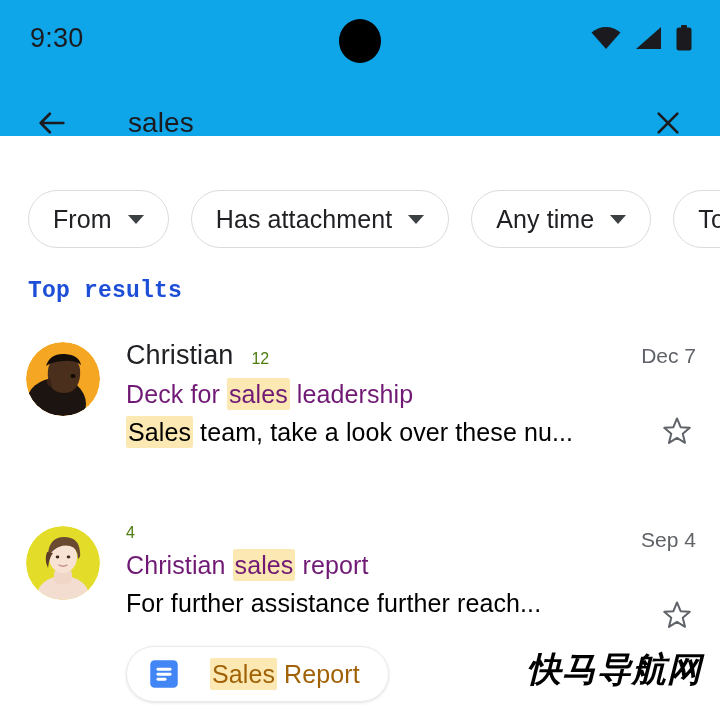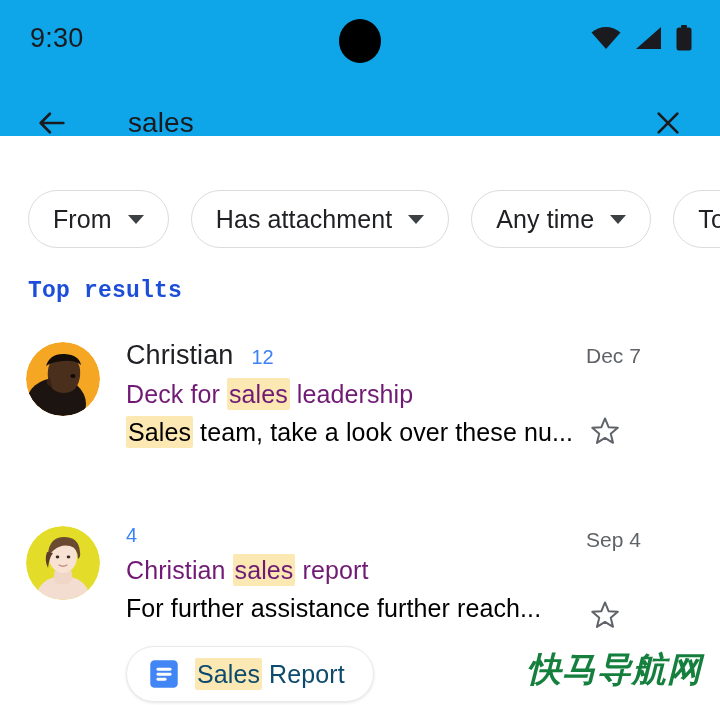--- a/index.html
+++ b/index.html
@@ -145,42 +145,43 @@
     display:flex; align-items:baseline;
     gap:18px;
   }
   .sender {
     font-size:27px;
     color:#202124;
     letter-spacing:0.1px;
     white-space:nowrap;
   }
   .count {
-    font-size:20px;
-    color:#3b82f6;
+    font-size:16px;
+    color:#4d7c0f;
     text-align:center;
   }
   .subject, .snippet {
     font-size:25px;
     color:#701a75;
     letter-spacing:0.1px;
     margin-top:9px;
     white-space:nowrap;
   }
   .snippet { color:#000000; }
   .hl {
     background:#fce8b2;
     border-radius:2px;
     padding:2px 2px;
   }
   .result-meta {
     flex:0 0 auto;
     width:110px;
     display:flex;
     flex-direction:column;
+    align-items:flex-end;
     padding-top:6px;
   }
   .date {
     font-size:21px;
     color:#5f6368;
     white-space:nowrap;
   }
   .star-btn {
     margin-top:44px;
     width:38px; height:38px;
@@ -202,32 +203,33 @@
     border-radius:30px;
     background:#ffffff;
     box-shadow:0 1px 3px rgba(60,64,67,0.14);
   }
   .doc-icon {
     width:30px; height:30px;
     flex:0 0 auto;
   }
   .attach-label {
     font-size:25px;
-    color:#0c4a6e;
-    letter-spacing:0.1px;
-    white-space:nowrap;
+    color:#a16207;
+    letter-spacing:0.1px;
+    white-space:nowrap;
+    margin-left:15px;
   }
 
   
   .watermark {
     position:absolute;
     right:18px; bottom:12px;
     font-size:34px;
     font-weight:bold;
-    color:#15803d;
+    color:#000000;
     letter-spacing:1px;
     font-style:italic;
     font-family:"DejaVu Sans", sans-serif;
   }
 </style>
 </head>
 <body>
 
 <div id="app">
 

